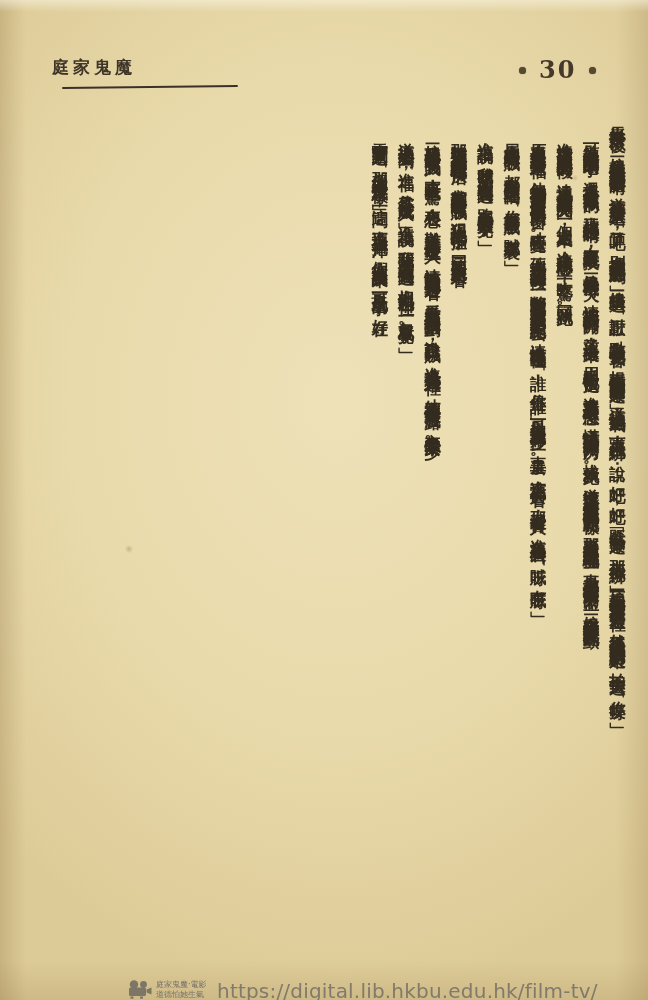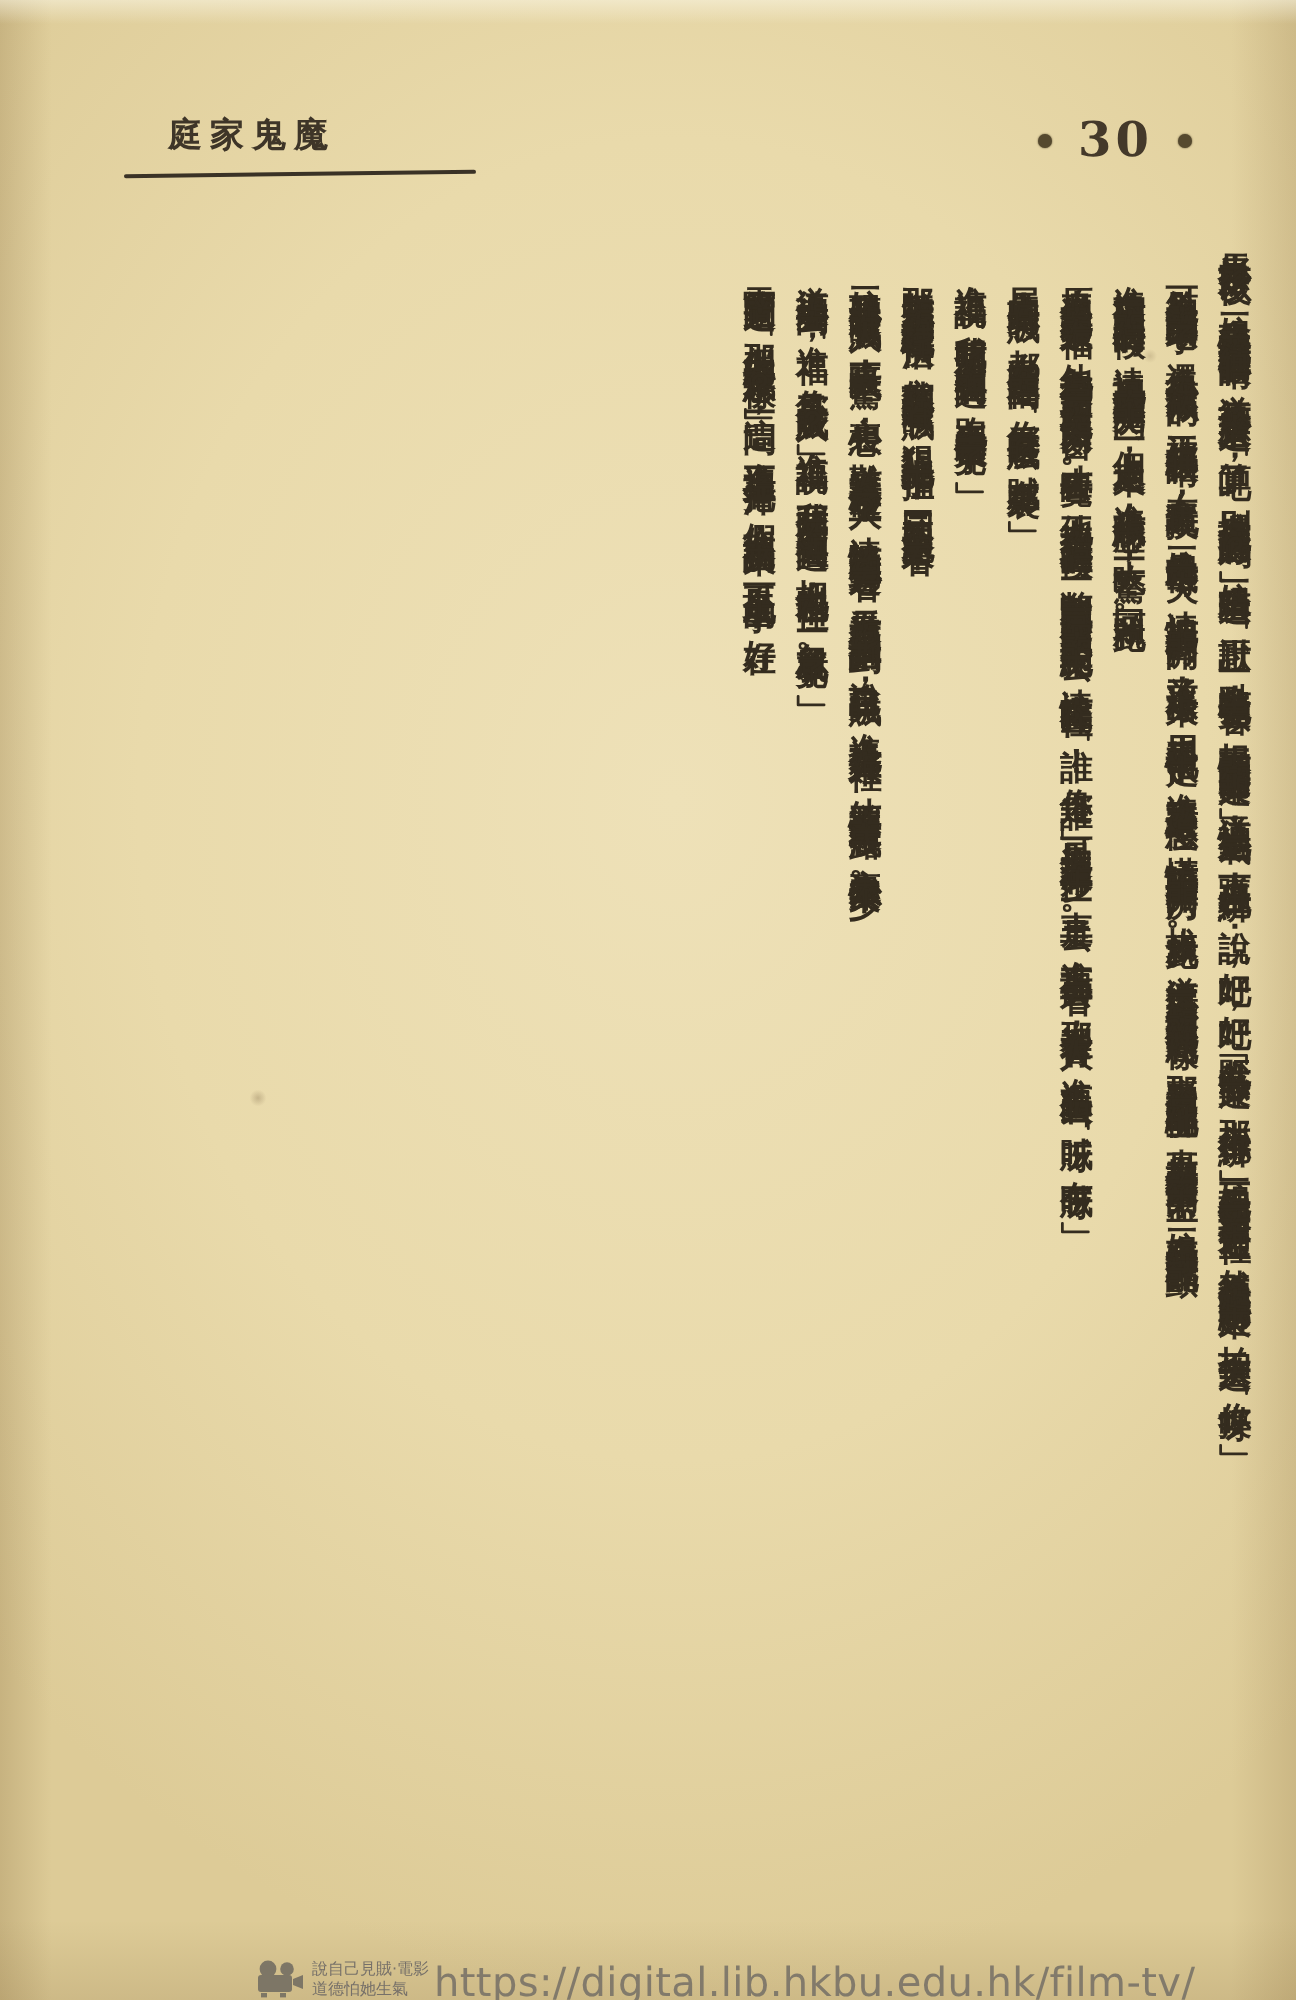--- a/index.html
+++ b/index.html
@@ -12,21 +12,21 @@
       radial-gradient(5px 5px at 575px 178px, rgba(70,45,20,0.15), transparent 70%),
       linear-gradient(180deg, rgba(250,246,228,0.55) 0%, rgba(250,246,228,0) 1.2%),
       linear-gradient(0deg,  rgba(110,80,35,0.14) 0%, rgba(110,80,35,0) 4%),
       linear-gradient(90deg,  rgba(110,80,35,0.20) 0%, rgba(110,80,35,0) 4%),
       linear-gradient(270deg, rgba(110,80,35,0.16) 0%, rgba(110,80,35,0) 5%),
       radial-gradient(ellipse 75% 60% at 52% 40%, #eee1b8 0%, #e9daab 55%, #ddcb97 100%);
     font-family:"DejaVu Serif","Liberation Serif",serif;
   }
   
   .book-title{
-    position:absolute;left:84px;top:56px;
+    position:absolute;left:52px;top:56px;
     font-size:17px;font-weight:700;letter-spacing:4px;
     color:#3e3528;
   }
   .header-rule{
     position:absolute;left:62px;top:86px;width:176px;height:2.4px;
     background:#3a3226;transform:rotate(-0.7deg);border-radius:2px;
   }
   .pagenum{
     position:absolute;left:519px;top:54px;height:32px;
     display:flex;align-items:center;gap:13px;
@@ -100,18 +100,18 @@
 
   <svg class="footer-logo" viewBox="0 0 26 19" xmlns="http://www.w3.org/2000/svg">
     <circle cx="8" cy="4.5" r="4.2" fill="#6f6a60"></circle>
     <circle cx="17.5" cy="4.5" r="3.4" fill="#6f6a60"></circle>
     <rect x="3" y="7.5" width="17" height="8.5" rx="1.5" fill="#6f6a60"></rect>
     <path d="M20.5 9.5 L25.5 7.5 L25.5 14.5 L20.5 12.5 Z" fill="#6f6a60"></path>
     <rect x="4.5" y="16.5" width="3" height="2.2" fill="#6f6a60"></rect>
     <rect x="14" y="16.5" width="3" height="2.2" fill="#6f6a60"></rect>
   </svg>
   <div class="footer-logo-text">
-    <div>說自己見賊·電影</div>
+    <div>庭家鬼魔·電影</div>
     <div>道德怕她生氣</div>
   </div>
   <div class="watermark-url">https://digital.lib.hkbu.edu.hk/film-tv/</div>
 
 </div>
 
 </body></html>

